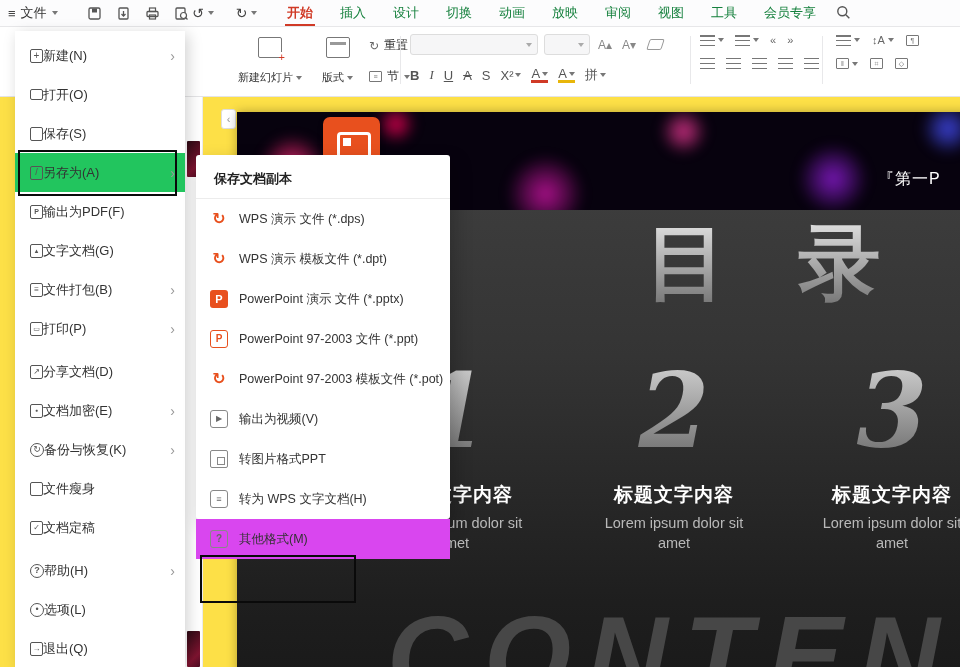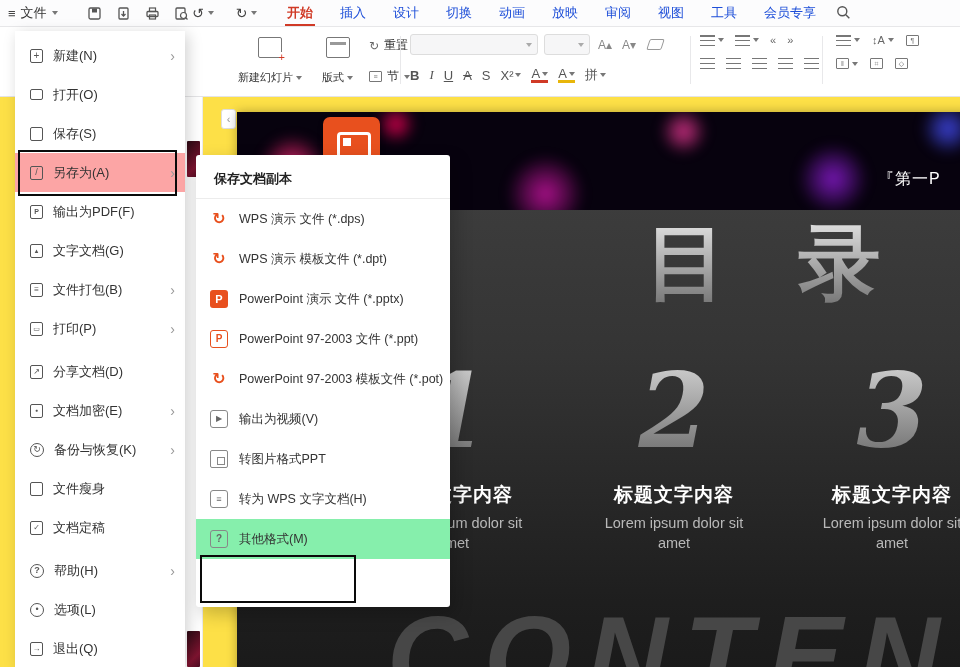--- a/index.html
+++ b/index.html
@@ -14,21 +14,21 @@
            font-size:13px;color:#333;cursor:pointer;}
   .hamb{font-size:13px;color:#444;}
   .caret{width:0;height:0;border-left:3.5px solid transparent;border-right:3.5px solid transparent;
          border-top:4px solid #777;display:inline-block;}
   .qat{position:absolute;left:86px;top:0;height:26px;display:flex;align-items:center;gap:13px;}
   .qicon{width:16px;height:16px;display:flex;align-items:center;justify-content:center;cursor:pointer;}
   .undoredo{position:absolute;left:192px;top:0;height:26px;display:flex;align-items:center;gap:4px;}
   .ur{font-size:14px;color:#444;cursor:pointer;line-height:1;}
   .urgap{width:14px;}
   .tabs{position:absolute;left:287px;top:0;height:26px;display:flex;gap:27px;align-items:center;}
-  .tab{font-size:13px;color:#1d4ed8;cursor:pointer;position:relative;height:26px;display:flex;align-items:center;}
+  .tab{font-size:13px;color:#15803d;cursor:pointer;position:relative;height:26px;display:flex;align-items:center;}
   .tab.active{color:#d03a26;font-weight:700;}
   .tab.active::after{content:"";position:absolute;left:-2px;right:-2px;bottom:0;height:2.5px;background:#d03a26;}
   .searchbtn{position:absolute;left:836px;top:5px;cursor:pointer;}
 
   
   .ribbon{position:absolute;left:0;top:26px;width:960px;height:70px;background:#fff;
           border-bottom:1px solid #e4e4e6;z-index:5;}
   .vdiv{position:absolute;top:10px;height:48px;width:1px;background:#e8e8ea;}
   .rg-slides{position:absolute;left:234px;top:6px;display:flex;gap:12px;height:58px;}
   .bigbtn{display:flex;flex-direction:column;align-items:center;justify-content:space-between;
@@ -107,22 +107,22 @@
   .tocheading{margin-top:20px;font-size:19px;font-weight:700;color:#fff;letter-spacing:1px;}
   .tocbody{margin-top:6px;font-size:14.5px;color:#b9b9b9;line-height:1.35;padding:0 28px;}
   .watermark{position:absolute;left:150px;top:488px;font-size:112px;font-weight:700;font-style:italic;
              color:#474747;letter-spacing:16px;white-space:nowrap;line-height:1;}
 
   
   .fpanel{position:absolute;left:15px;top:31px;width:170px;height:636px;background:#fff;z-index:40;
           box-shadow:3px 3px 14px rgba(0,0,0,.18);padding-top:5px;box-sizing:border-box;}
   .fitem{height:39px;display:flex;align-items:center;padding:0 10px 0 15px;font-size:13px;color:#333;cursor:pointer;}
   .fitem.gap{margin-top:4px;}
-  .fitem.hl{background:#fca5a5;}
-  .flabel{margin-left:10px;white-space:nowrap;}
+  .fitem.hl{background:#22c55e;}
+  .flabel{white-space:nowrap;}
   .marrow{margin-left:auto;color:#999;font-size:14px;line-height:1;}
   .marrow::before{content:"›";}
   .mi{width:13px;height:14px;border:1.3px solid #555;border-radius:2px;box-sizing:border-box;flex:none;
       display:inline-flex;align-items:center;justify-content:center;font-size:8px;color:#555;line-height:1;}
   .mi.folder{height:11px;}
   .mi.round{border-radius:50%;width:14px;height:14px;}
   .mi.plus::before{content:"+";font-size:10px;}
   .mi.q::before{content:"?";font-size:9px;font-weight:700;}
   .mi.dot::before{content:"•";font-size:9px;}
   .mi.exit::before{content:"→";}
@@ -130,25 +130,25 @@
   .mi.back::before{content:"↻";font-size:9px;}
   .mi.lines::before{content:"≡";}
   .mi.check::before{content:"✓";}
   .mi.p::before{content:"P";font-size:7px;font-weight:700;}
   .mi.pic::before{content:"▴";font-size:7px;}
   .mi.lock::before{content:"●";font-size:5px;}
   .mi.pen::before{content:"/";font-size:9px;}
   .mi.prn::before{content:"▭";font-size:7px;}
 
   
-  .spanel{position:absolute;left:196px;top:155px;width:254px;height:452px;background:#fff;z-index:45;
+  .spanel{position:absolute;left:196px;top:155px;width:254px;height:364px;background:#fff;z-index:45;
           border-radius:3px;box-shadow:5px 7px 18px rgba(0,0,0,.22);box-sizing:border-box;}
   .shead{padding:15px 18px 10px;font-size:13px;font-weight:700;color:#222;border-bottom:1px solid #ececec;}
   .sitem{height:40px;display:flex;align-items:center;padding:0 14px;font-size:12.5px;color:#333;cursor:pointer;white-space:nowrap;}
-  .sitem.hl{background:#86efac;}
+  .sitem.hl{background:#d946ef;}
   .sic{width:18px;height:18px;margin-right:11px;flex:none;display:inline-flex;align-items:center;
        justify-content:center;box-sizing:border-box;line-height:1;}
   .sic-ring{color:#e8501e;font-size:16px;font-weight:700;}
   .sic-ring::before{content:"↻";}
   .sic-psolid{background:#e8501e;border-radius:3px;color:#fff;font-weight:700;font-size:11px;}
   .sic-psolid::before{content:"P";}
   .sic-pout{border:1.5px solid #e8501e;border-radius:3px;color:#e8501e;font-weight:700;font-size:10px;}
   .sic-pout::before{content:"P";}
   .sic-video{border:1.4px solid #888;border-radius:3px;color:#666;font-size:8px;}
   .sic-video::before{content:"▶";}

